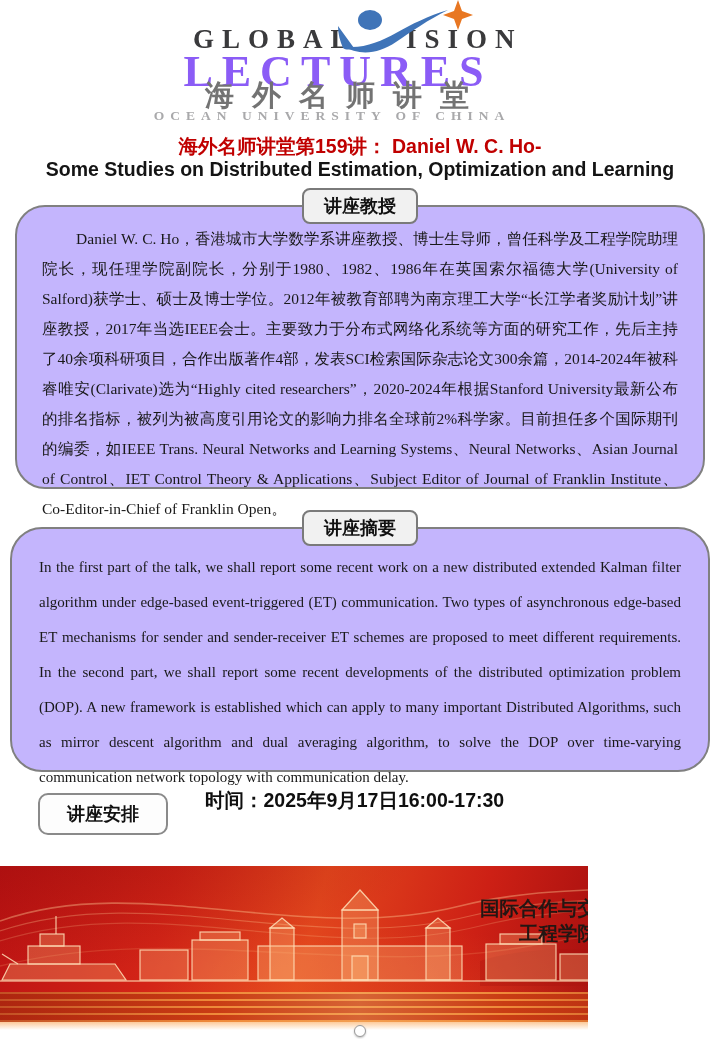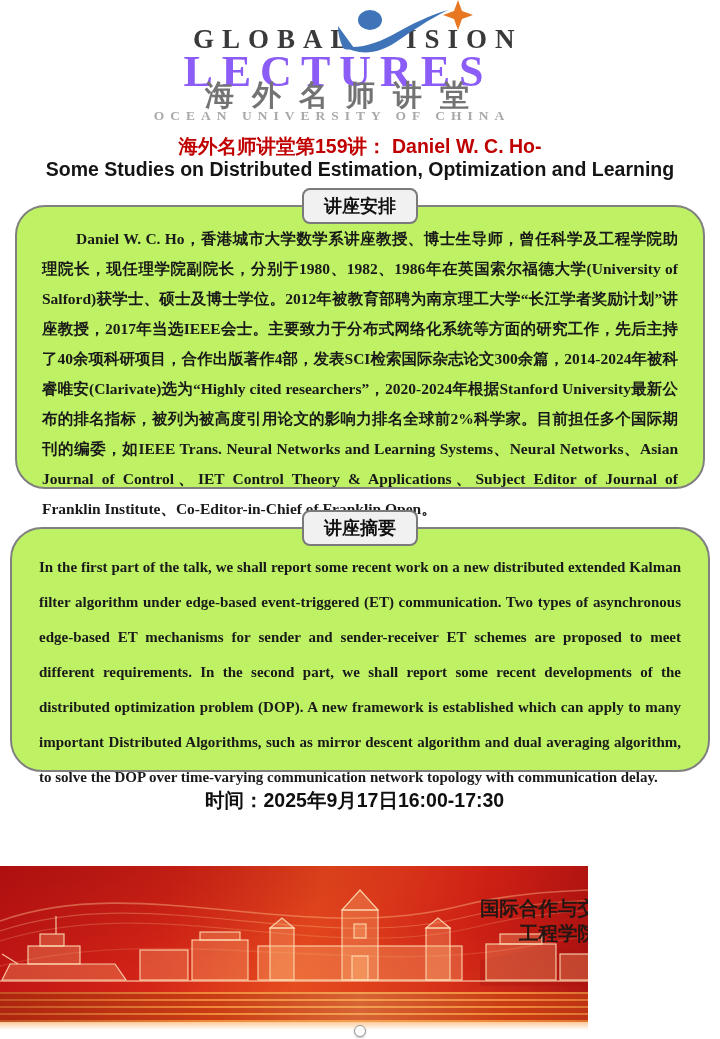--- a/index.html
+++ b/index.html
@@ -48,21 +48,21 @@
   
   .badge {
     position:absolute; left:50%; transform:translateX(-50%);
     background:#f1f1f1; border:2px solid #7a7a7a; border-radius:8px;
     padding:4px 20px; font-weight:700; font-size:18px; color:#111; z-index:3;
     white-space:nowrap;
   }
   .badge-bio { top:188px; }
   .badge-abstract { top:510px; }
   .box {
-    position:absolute; border:2px solid #808080; background:#bef264; z-index:1;font-weight:bold;
+    position:absolute; border:2px solid #808080; background:#c4b5fd; z-index:1;
   }
   .box-bio { left:15px; width:690px; top:205px; height:284px; border-radius:30px; }
   .box-abstract { left:10px; width:700px; top:527px; height:245px; border-radius:32px; }
   .box-text {
     font-family:"Liberation Serif", serif; color:#191919;
     text-align:justify;
   }
   .bio-text { padding:17px 25px 0 25px; font-size:15.5px; line-height:30px; text-indent:2.2em; }
   .abstract-text { padding:21px 27px 0 27px; font-size:15px; line-height:35px; }
 
@@ -135,31 +135,32 @@
     <div class="logo-lectures">LECTURES</div>
     <div class="logo-seal">海外名师讲堂</div>
     <div class="logo-univ">OCEAN UNIVERSITY OF CHINA</div>
   </div>
 
   <div class="title">
     <div class="title-l1">海外名师讲堂第159讲： Daniel W. C. Ho-</div>
     <div class="title-l2">Some Studies on Distributed Estimation, Optimization and Learning</div>
   </div>
 
-  <div class="badge badge-bio">讲座安排</div>
+  <div class="badge badge-bio">讲座教授</div>
   <div class="box box-bio">
     <p class="box-text bio-text">Daniel W. C. Ho，香港城市大学数学系讲座教授、博士生导师，曾任科学及工程学院助理院长，现任理学院副院长，分别于1980、1982、1986年在英国索尔福德大学(University of Salford)获学士、硕士及博士学位。2012年被教育部聘为南京理工大学“长江学者奖励计划”讲座教授，2017年当选IEEE会士。主要致力于分布式网络化系统等方面的研究工作，先后主持了40余项科研项目，合作出版著作4部，发表SCI检索国际杂志论文300余篇，2014-2024年被科睿唯安(Clarivate)选为“Highly cited researchers”，2020-2024年根据Stanford University最新公布的排名指标，被列为被高度引用论文的影响力排名全球前2%科学家。目前担任多个国际期刊的编委，如IEEE Trans. Neural Networks and Learning Systems、Neural Networks、Asian Journal of Control、IET Control Theory &amp; Applications、Subject Editor of Journal of Franklin Institute、Co-Editor-in-Chief of Franklin Open。</p>
   </div>
 
   <div class="badge badge-abstract">讲座摘要</div>
   <div class="box box-abstract">
     <p class="box-text abstract-text">In the first part of the talk, we shall report some recent work on a new distributed extended Kalman filter algorithm under edge-based event-triggered (ET) communication. Two types of asynchronous edge-based ET mechanisms for sender and sender-receiver ET schemes are proposed to meet different requirements. In the second part, we shall report some recent developments of the distributed optimization problem (DOP). A new framework is established which can apply to many important Distributed Algorithms, such as mirror descent algorithm and dual averaging algorithm, to solve the DOP over time-varying communication network topology with communication delay.</p>
   </div>
 
   <div class="schedule">
+    <div class="badge-schedule">讲座安排</div>
     <div class="schedule-lines">
       <div>时间：2025年9月17日16:00-17:30</div>
     </div>
   </div>
 
   <div class="banner">
     <div class="banner-shade"></div>
 
     <svg class="banner-waves" width="720" height="120" viewBox="0 0 720 120">
       <path d="M0,55 C140,5 300,80 460,40 C560,15 650,30 720,12" fill="none" stroke="rgba(255,205,150,0.40)" stroke-width="1.6"></path>

